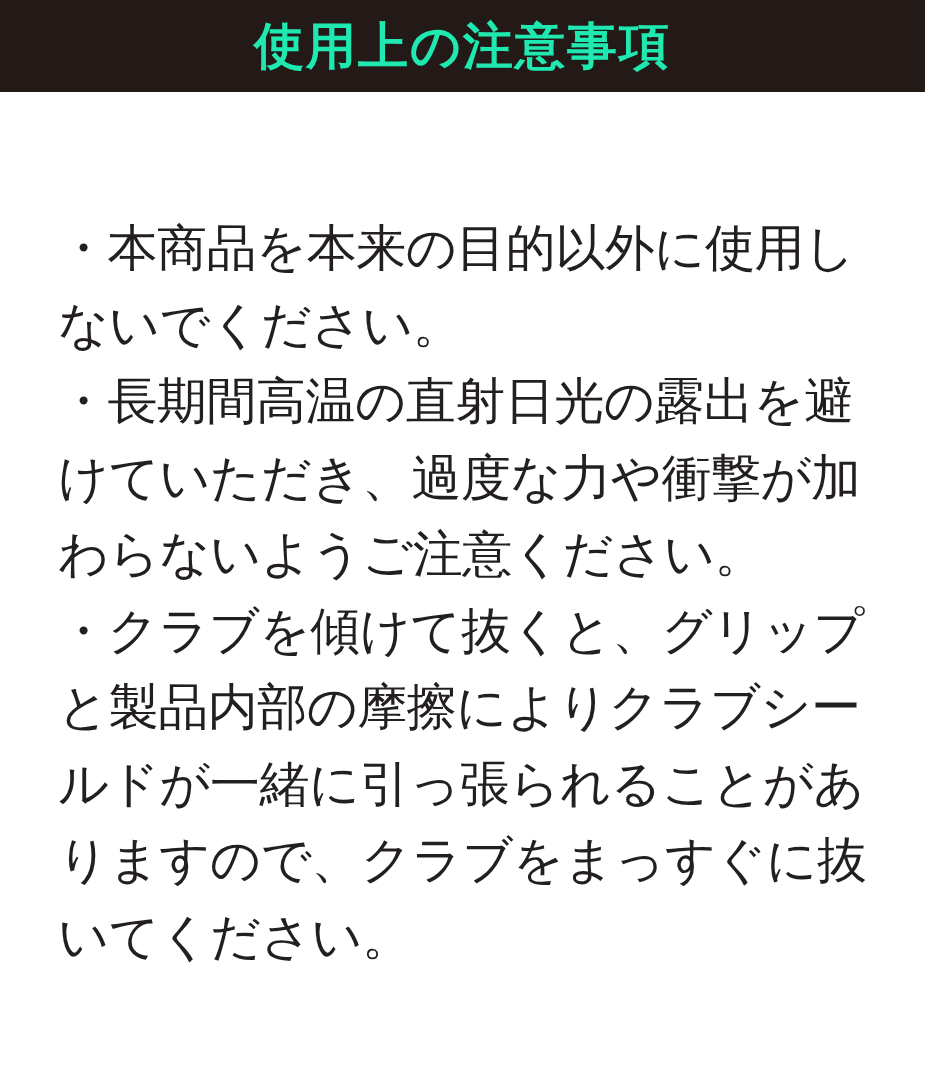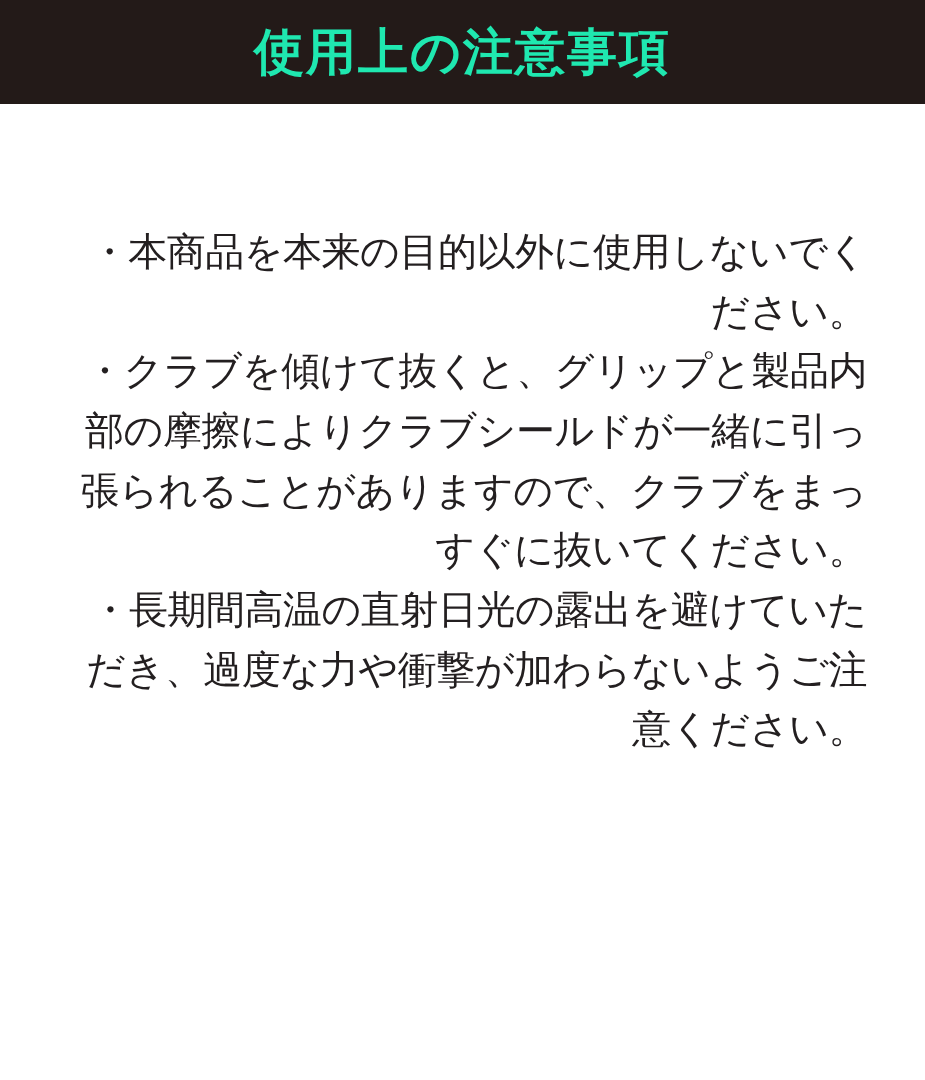--- a/index.html
+++ b/index.html
@@ -17,21 +17,21 @@
   .page {
     position: relative;
     width: 925px;
     height: 1080px;
     background: #ffffff;
     box-sizing: border-box;
   }
 
   .header-bar {
     width: 100%;
-    height: 104px;
+    height: 92px;
     background: #231a18;
     display: flex;
     align-items: center;
     justify-content: center;
     box-sizing: border-box;
   }
 
   .header-title {
     color: #1fe8b0;
     font-size: 50px;
@@ -50,39 +50,39 @@
   }
 
   .note-list {
     list-style: none;
     margin: 0;
     padding: 0;
   }
 
   .note-item {
     color: #231f20;
-    font-size: 39px;
+    font-size: 50px;
     line-height: 1.53;
     margin: 0 0 0 0;
     padding: 0;
-    text-align: right;
+    text-align: left;
     letter-spacing: -0.5px;
     font-family: "DejaVu Sans", "Liberation Sans", sans-serif;
   }
 </style>
 </head>
 <body>
 
 <div class="page">
 
   <div class="header-bar">
     <h1 class="header-title">使用上の注意事項</h1>
   </div>
 
   <div class="content">
     <ul class="note-list">
       <li class="note-item">・本商品を本来の目的以外に使用しないでください。</li>
+      <li class="note-item">・長期間高温の直射日光の露出を避けていただき、過度な力や衝撃が加わらないようご注意ください。</li>
       <li class="note-item">・クラブを傾けて抜くと、グリップと製品内部の摩擦によりクラブシールドが一緒に引っ張られることがありますので、クラブをまっすぐに抜いてください。</li>
-      <li class="note-item">・長期間高温の直射日光の露出を避けていただき、過度な力や衝撃が加わらないようご注意ください。</li>
     </ul>
   </div>
 
 </div>
 
 </body></html>

